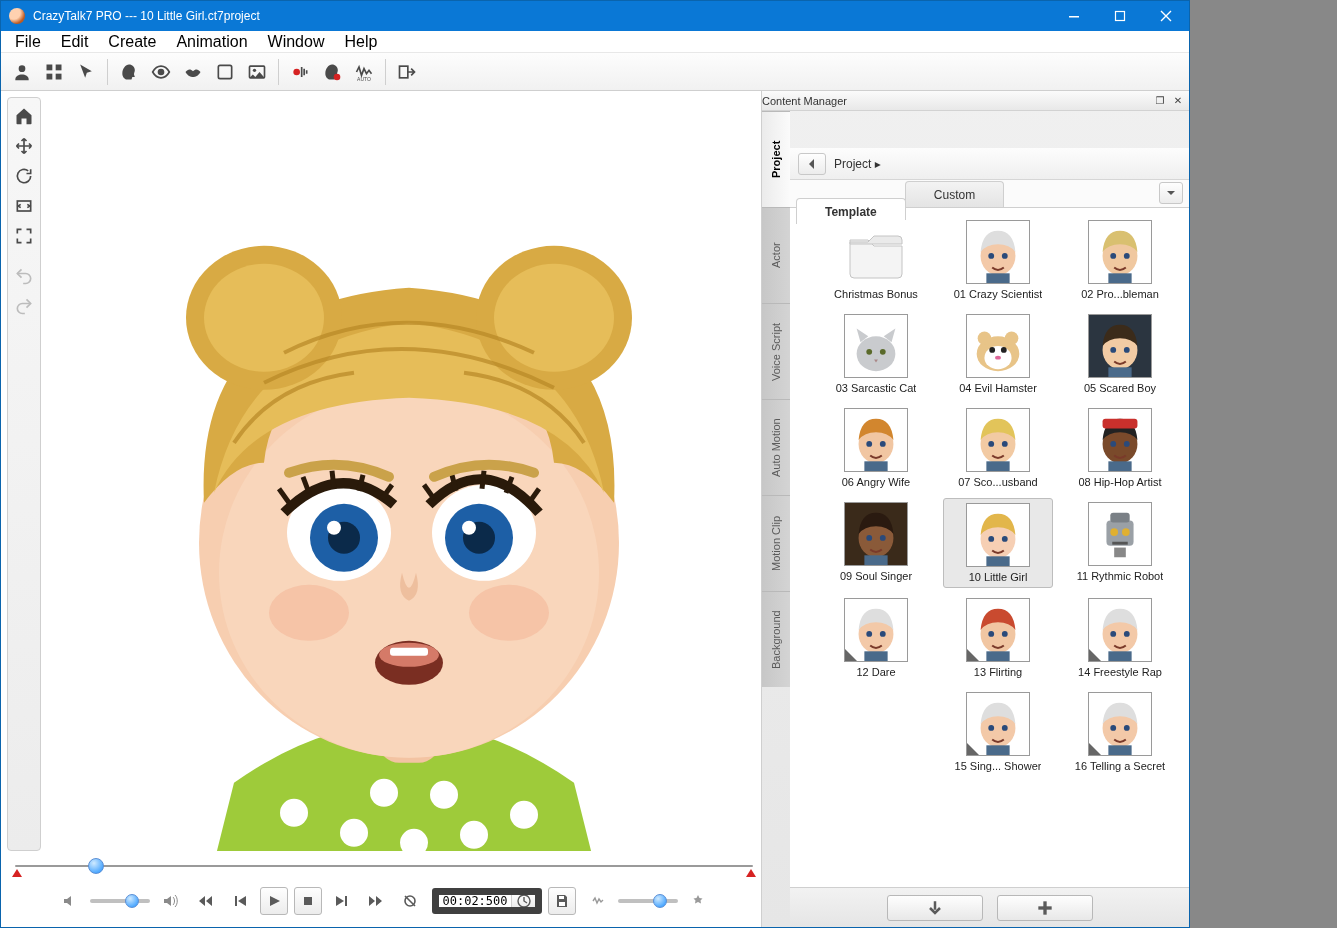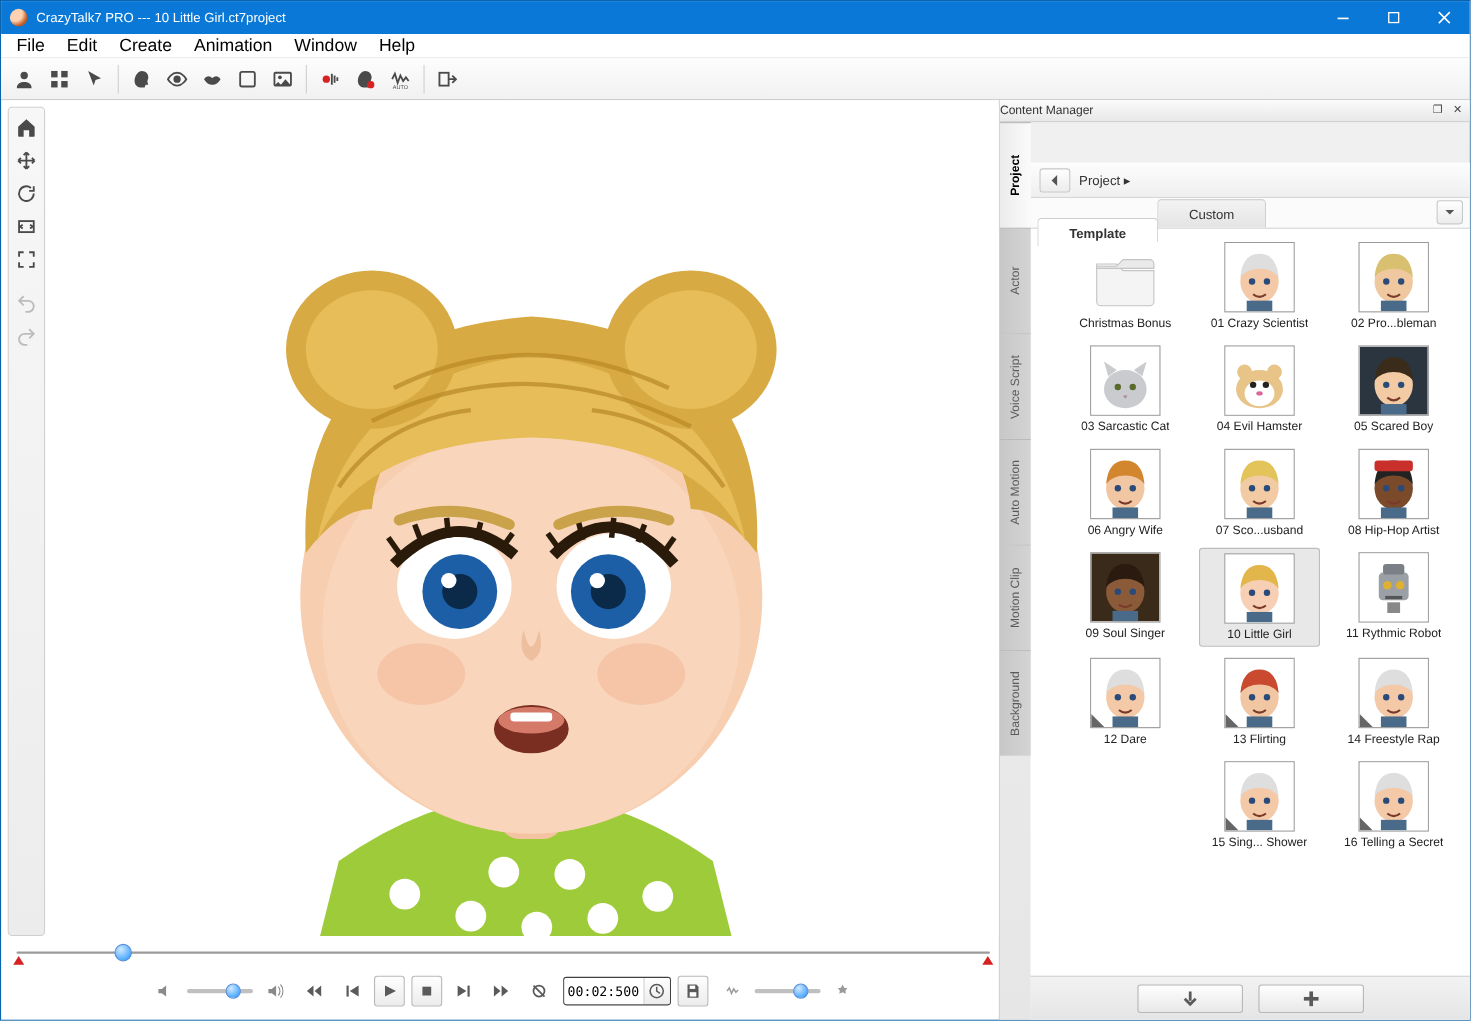--- a/index.html
+++ b/index.html
@@ -1,17 +1,17 @@
 <!DOCTYPE html>
 <html><head>
 <meta charset="utf-8">
 <style>
 * { box-sizing: border-box; margin: 0; padding: 0; font-family: "Segoe UI", Tahoma, sans-serif; }
 html, body { width: 1337px; height: 928px; overflow: hidden; background: #888; }
-.window { width: 1337px; height: 928px; background: #fff; display: flex; flex-direction: column; border: 1px solid #0a64ad; }
+.window { width: 1190px; height: 928px; background: #fff; display: flex; flex-direction: column; border: 1px solid #0a64ad; }
 .titlebar { height: 30px; background: #0a78d6; color: #fff; display: flex; align-items: center; padding-left: 8px; }
 .titlebar .appicon { width: 16px; height: 16px; background: radial-gradient(circle at 30% 30%, #ffd1b0 40%, #bf5a20 70%); border-radius: 50%; margin-right: 8px; }
 .titlebar .title { font-size: 12px; flex: 1; }
 .titlebar .winbtns { display: flex; }
 .titlebar .winbtn { width: 46px; height: 30px; display: flex; align-items: center; justify-content: center; color: #fff; cursor: pointer; }
 .menubar { height: 22px; background: #fff; display: flex; align-items: center; padding: 0 4px; border-bottom: 1px solid #e8e8e8; }
 .menubar .mitem { font-size: 16px; padding: 2px 10px; cursor: pointer; }
 .toolbar { height: 38px; background: linear-gradient(#fdfdfd,#f1f1f1); border-bottom: 1px solid #cfcfcf; display: flex; align-items: center; padding: 0 6px; gap: 2px; }
 .tbtn { width: 30px; height: 30px; display: flex; align-items: center; justify-content: center; cursor: pointer; color: #4a4a4a; border-radius: 3px; }
 .tsep { width: 1px; height: 26px; background: #cfcfcf; margin: 0 4px; }
@@ -29,21 +29,21 @@
 .timeline-track .mk-start, .timeline-track .mk-end { position:absolute; top:10px; width:0; height:0; border-left:5px solid transparent; border-right:5px solid transparent; border-bottom:8px solid #d62222; }
 .timeline-track .mk-start { left:-3px; }
 .timeline-track .mk-end { right:-3px; }
 .timeline-track .playhead { position:absolute; top:-1px; width:16px; height:16px; border-radius:50%; background: radial-gradient(circle at 35% 30%, #cfeaff, #1e90ff); border:1px solid #5a8fd6; left: 11%; transform:translateX(-50%); cursor:pointer; }
 .transport { height: 40px; display: flex; align-items: center; justify-content: center; gap: 8px; padding: 0 8px; }
 .transport .grp { display:flex; align-items:center; gap:6px; }
 .xbtn { width: 28px; height: 28px; display:flex; align-items:center; justify-content:center; color:#5a5a5a; cursor:pointer; border-radius:3px; }
 .xbtn.boxed { border:1px solid #b8b8b8; background: linear-gradient(#fefefe,#ececec); }
 .vol-track, .lip-track { position:relative; width:60px; height:4px; background:#c0c0c0; border-radius:2px; }
 .vol-track .knob, .lip-track .knob { position:absolute; top:-5px; width:14px; height:14px; border-radius:50%; background:radial-gradient(circle at 35% 30%,#cfeaff,#1e90ff); border:1px solid #5a8fd6; transform:translateX(-50%); cursor:pointer; }
-.timebox { display:flex; border:1px solid #404040; border-radius:3px; overflow:hidden; height:26px; }
+.timebox { display:flex; border:7px solid #404040; border-radius:3px; overflow:hidden; height:26px; }
 .timebox .tv { width:72px; font-size:12px; display:flex; align-items:center; justify-content:center; font-family: Consolas, monospace; background:#fff; }
 .timebox .tbtn2 { width:24px; display:flex; align-items:center; justify-content:center; background: linear-gradient(#fefefe,#ececec); border-left:1px solid #d0d0d0; cursor:pointer; color:#5a5a5a; }
 
 .cm { width: 428px; background: linear-gradient(#f0f0f0,#e6e6e6); border-left: 1px solid #cfcfcf; display:flex; flex-direction:column; }
 .cm-title { height: 20px; display:flex; align-items:center; justify-content:flex-start; font-size:11px; color:#333; position:relative; border-bottom:1px solid #d2d2d2; background: linear-gradient(#fbfbfb,#e8e8e8);}
 .cm-title .dockbtns { position:absolute; right:4px; top:2px; display:flex; gap:4px; }
 .cm-title .dockbtn { width:14px; height:14px; font-size:10px; display:flex; align-items:center; justify-content:center; cursor:pointer; color:#444; }
 .cm-body { flex:1; display:flex; min-height:0; }
 .cm-side { width: 28px; display:flex; flex-direction:column; }
 .cm-sidetab { flex:0 0 96px; writing-mode: vertical-rl; transform: rotate(180deg); display:flex; align-items:center; justify-content:center; font-size:11px; color:#5a5a5a; background: linear-gradient(90deg,#d4d4d4,#c7c7c7); border-bottom:1px solid #b9b9b9; cursor:pointer; }

